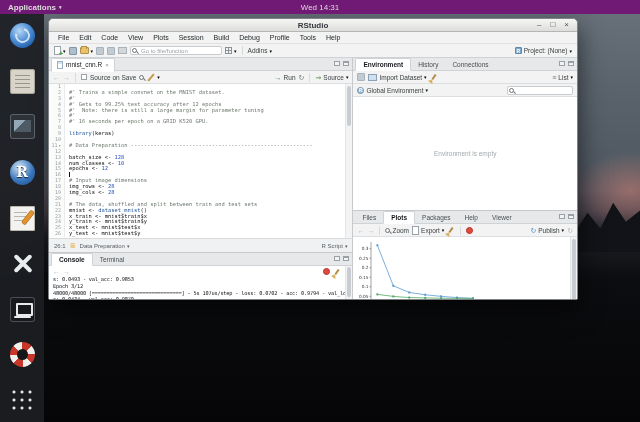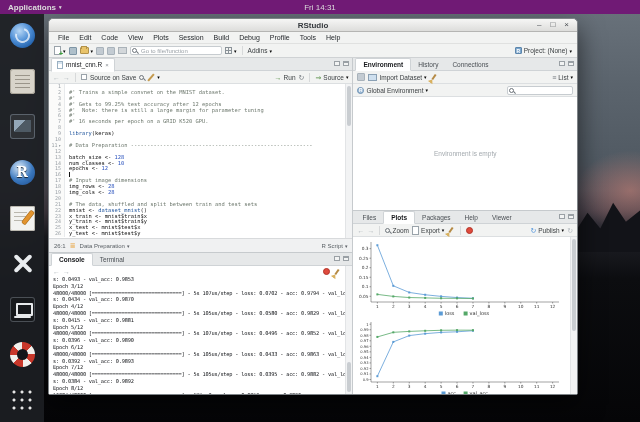--- a/index.html
+++ b/index.html
@@ -37,21 +37,21 @@
   .ic-tools::before{transform:rotate(45deg)}
   .ic-tools::after{transform:rotate(-45deg)}
   .ic-display{background:#17191c;border-radius:3px;box-shadow:inset 0 0 0 1px #4a4f55}
   .ic-display::after{content:"";position:absolute;left:6px;top:6px;width:13px;height:9px;border:2px solid #e8eaec;border-radius:1px}
   .ic-display::before{content:"";position:absolute;left:4px;bottom:4px;width:17px;height:2px;background:#e8eaec;border-radius:1px}
   .ic-help-lifebuoy{border-radius:50%;background:conic-gradient(#c8372a 0 12.5%,#f2f0ec 0 25%,#c8372a 0 37.5%,#f2f0ec 0 50%,#c8372a 0 62.5%,#f2f0ec 0 75%,#c8372a 0 87.5%,#f2f0ec 0)}
   .ic-help-lifebuoy::after{content:"";position:absolute;inset:7px;border-radius:50%;background:#14161a}
   .ic-show-applications{width:24px;height:24px;background-image:radial-gradient(#e6e6e6 1.4px,transparent 1.7px);background-size:8px 8px}
 
   
-  .window{position:absolute;left:48px;top:18px;width:530px;height:377px;background:#f2f3f3;border:1px solid #7e8387;border-radius:5px 5px 2px 2px;box-shadow:0 10px 26px rgba(0,0,0,.6);z-index:20;display:flex;flex-direction:column}
+  .window{position:absolute;left:48px;top:18px;width:530px;height:282px;background:#f2f3f3;border:1px solid #7e8387;border-radius:5px 5px 2px 2px;box-shadow:0 10px 26px rgba(0,0,0,.6);z-index:20;display:flex;flex-direction:column}
   .titlebar{height:13px;background:linear-gradient(#f6f6f5,#dddddb);border-bottom:1px solid #b5b5b3;border-radius:5px 5px 0 0;position:relative;display:flex;align-items:center;justify-content:center}
   .title{font-size:8px;font-weight:bold;color:#35393d}
   .winctrl{position:absolute;right:8px;top:0;height:100%;display:flex;align-items:center;gap:9px;font-size:8px;color:#4a4e52;line-height:1}
   .menubar{height:12px;background:#f2f3f2;border-bottom:1px solid #e0e1e0;display:flex;align-items:center;padding:0 4px}
   .menu-item{font-size:7px;color:#24282c;padding:0 5px}
   .toolbar{height:14px;background:#f2f3f2;border-bottom:1px solid #cfd2d4;display:flex;align-items:center;padding:0 5px;gap:3px}
   .spacer{flex:1}
   .vsep{width:1px;height:9px;background:#d7d9da;margin:0 2px}
   .tlabel{font-size:6.5px;color:#3c4043}
   .tbtn{display:flex;align-items:center;gap:2px}
@@ -147,21 +147,21 @@
 <div class="screen">
   <div class="wallpaper"></div>
   <div class="wall-glow"></div>
   <div class="wall-ridge"></div>
 
   <div class="topbar">
     <div class="apps">
       <span>Applications</span>
       <span class="caret">▾</span>
     </div>
-    <div class="clock">Fri 14:31</div>
+    <div class="clock">Wed 14:31</div>
   </div>
 
   <div class="dock" id="dock">
       <div class="dock-item">
         <div class="ic ic-browser"></div>
       </div>
       <div class="dock-item">
         <div class="ic ic-files-archive"></div>
       </div>
       <div class="dock-item">

